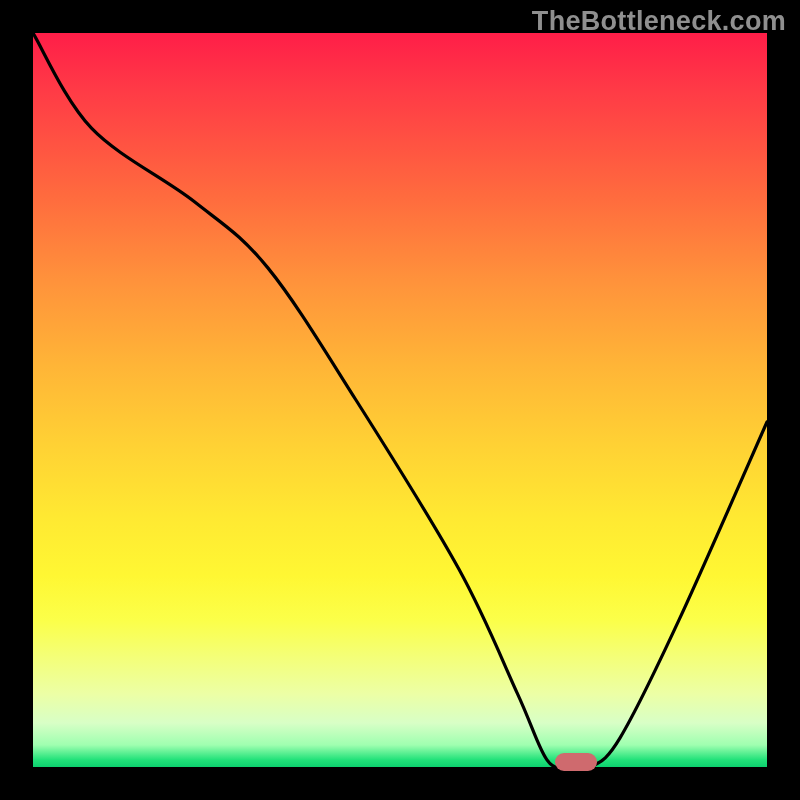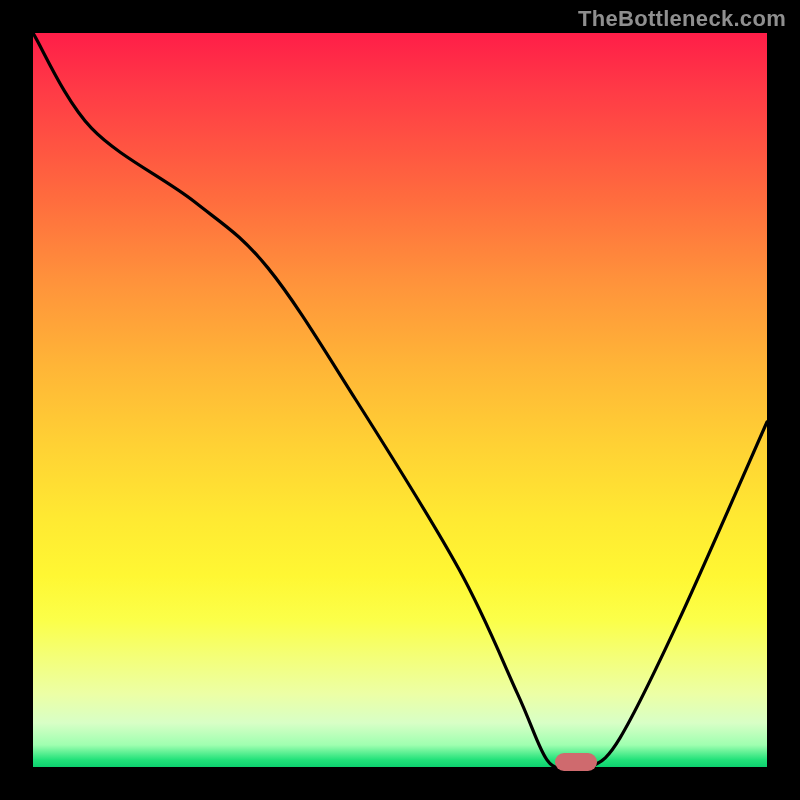--- a/index.html
+++ b/index.html
@@ -16,21 +16,21 @@
     top: 0;
     width: 800px;
     height: 800px;
     background: #000;
   }
   .watermark {
     position: absolute;
     top: 6px;
     right: 14px;
     font-family: Arial, Helvetica, sans-serif;
-    font-size: 22px;
+    font-size: 27px;
     font-weight: 600;
     color: #8f8f8f;
     letter-spacing: 0.3px;
     margin-left: 48px;
   }
   .plot {
     position: absolute;
     left: 33px;
     top: 33px;
     width: 734px;

